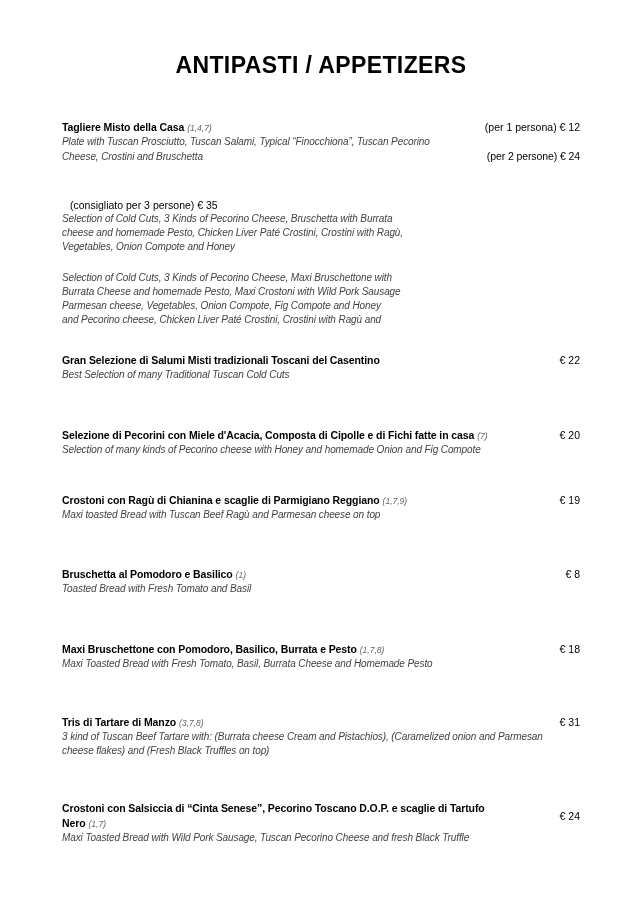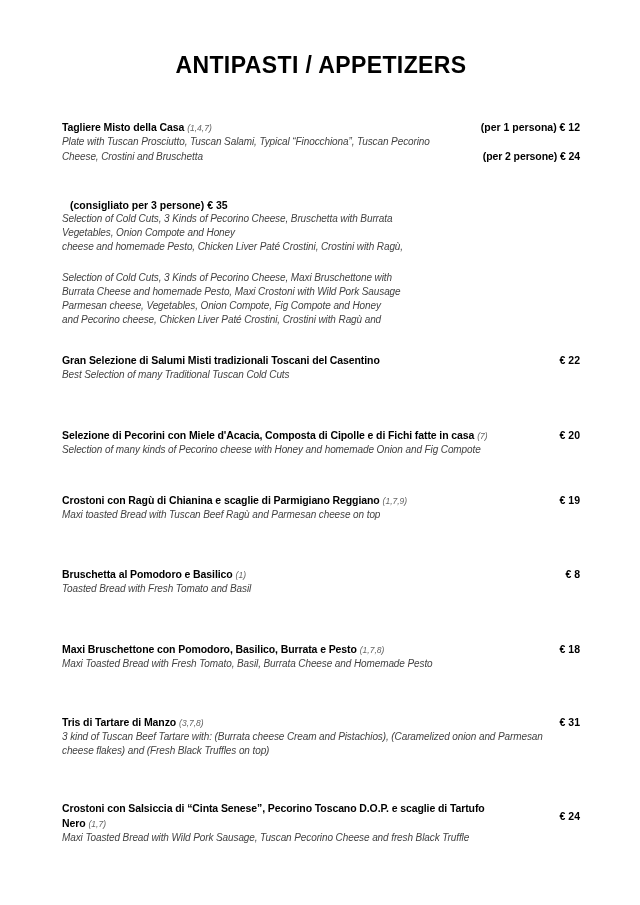--- a/index.html
+++ b/index.html
@@ -57,21 +57,21 @@
   }
   .pricenote {
     flex: 0 0 auto;
     margin-left: 8px;
     font-size: 10.5px;
     font-weight: 700;
     white-space: nowrap;
     text-align: right;
     color: var(--text-color, #000000);
   }
-  .pricenote b { font-weight: 700; margin-top: 9px; }
+  .pricenote b { font-weight: 400; margin-top: 9px; }
 
   .desc {
     font-size: 10px;
     line-height: 14px;
     letter-spacing: -0.1px;
     color: var(--desc-color, #424242);
   }
   .row {
     display: flex;
     justify-content: space-between;
@@ -103,24 +103,24 @@
 
   <section class="item">
     <div class="head">
       <span class="pricenote"><b class="note">(consigliato per 3 persone)</b> <b class="price">€ 35</b></span>
     </div>
     <div class="desc">
           <div class="row">
             <span class="dline">Selection of Cold Cuts, 3 Kinds of Pecorino Cheese, Bruschetta with Burrata</span>
           </div>
           <div class="row">
+            <span class="dline">cheese and homemade Pesto, Chicken Liver Paté Crostini, Crostini with Ragù,</span>
+          </div>
+          <div class="row">
             <span class="dline">Vegetables, Onion Compote and Honey</span>
-          </div>
-          <div class="row">
-            <span class="dline">cheese and homemade Pesto, Chicken Liver Paté Crostini, Crostini with Ragù,</span>
           </div>
         </div>
   </section>
 
   <section class="item">
     <div class="desc">
           <div class="row">
             <span class="dline">Selection of Cold Cuts, 3 Kinds of Pecorino Cheese, Maxi Bruschettone with</span>
           </div>
           <div class="row">

